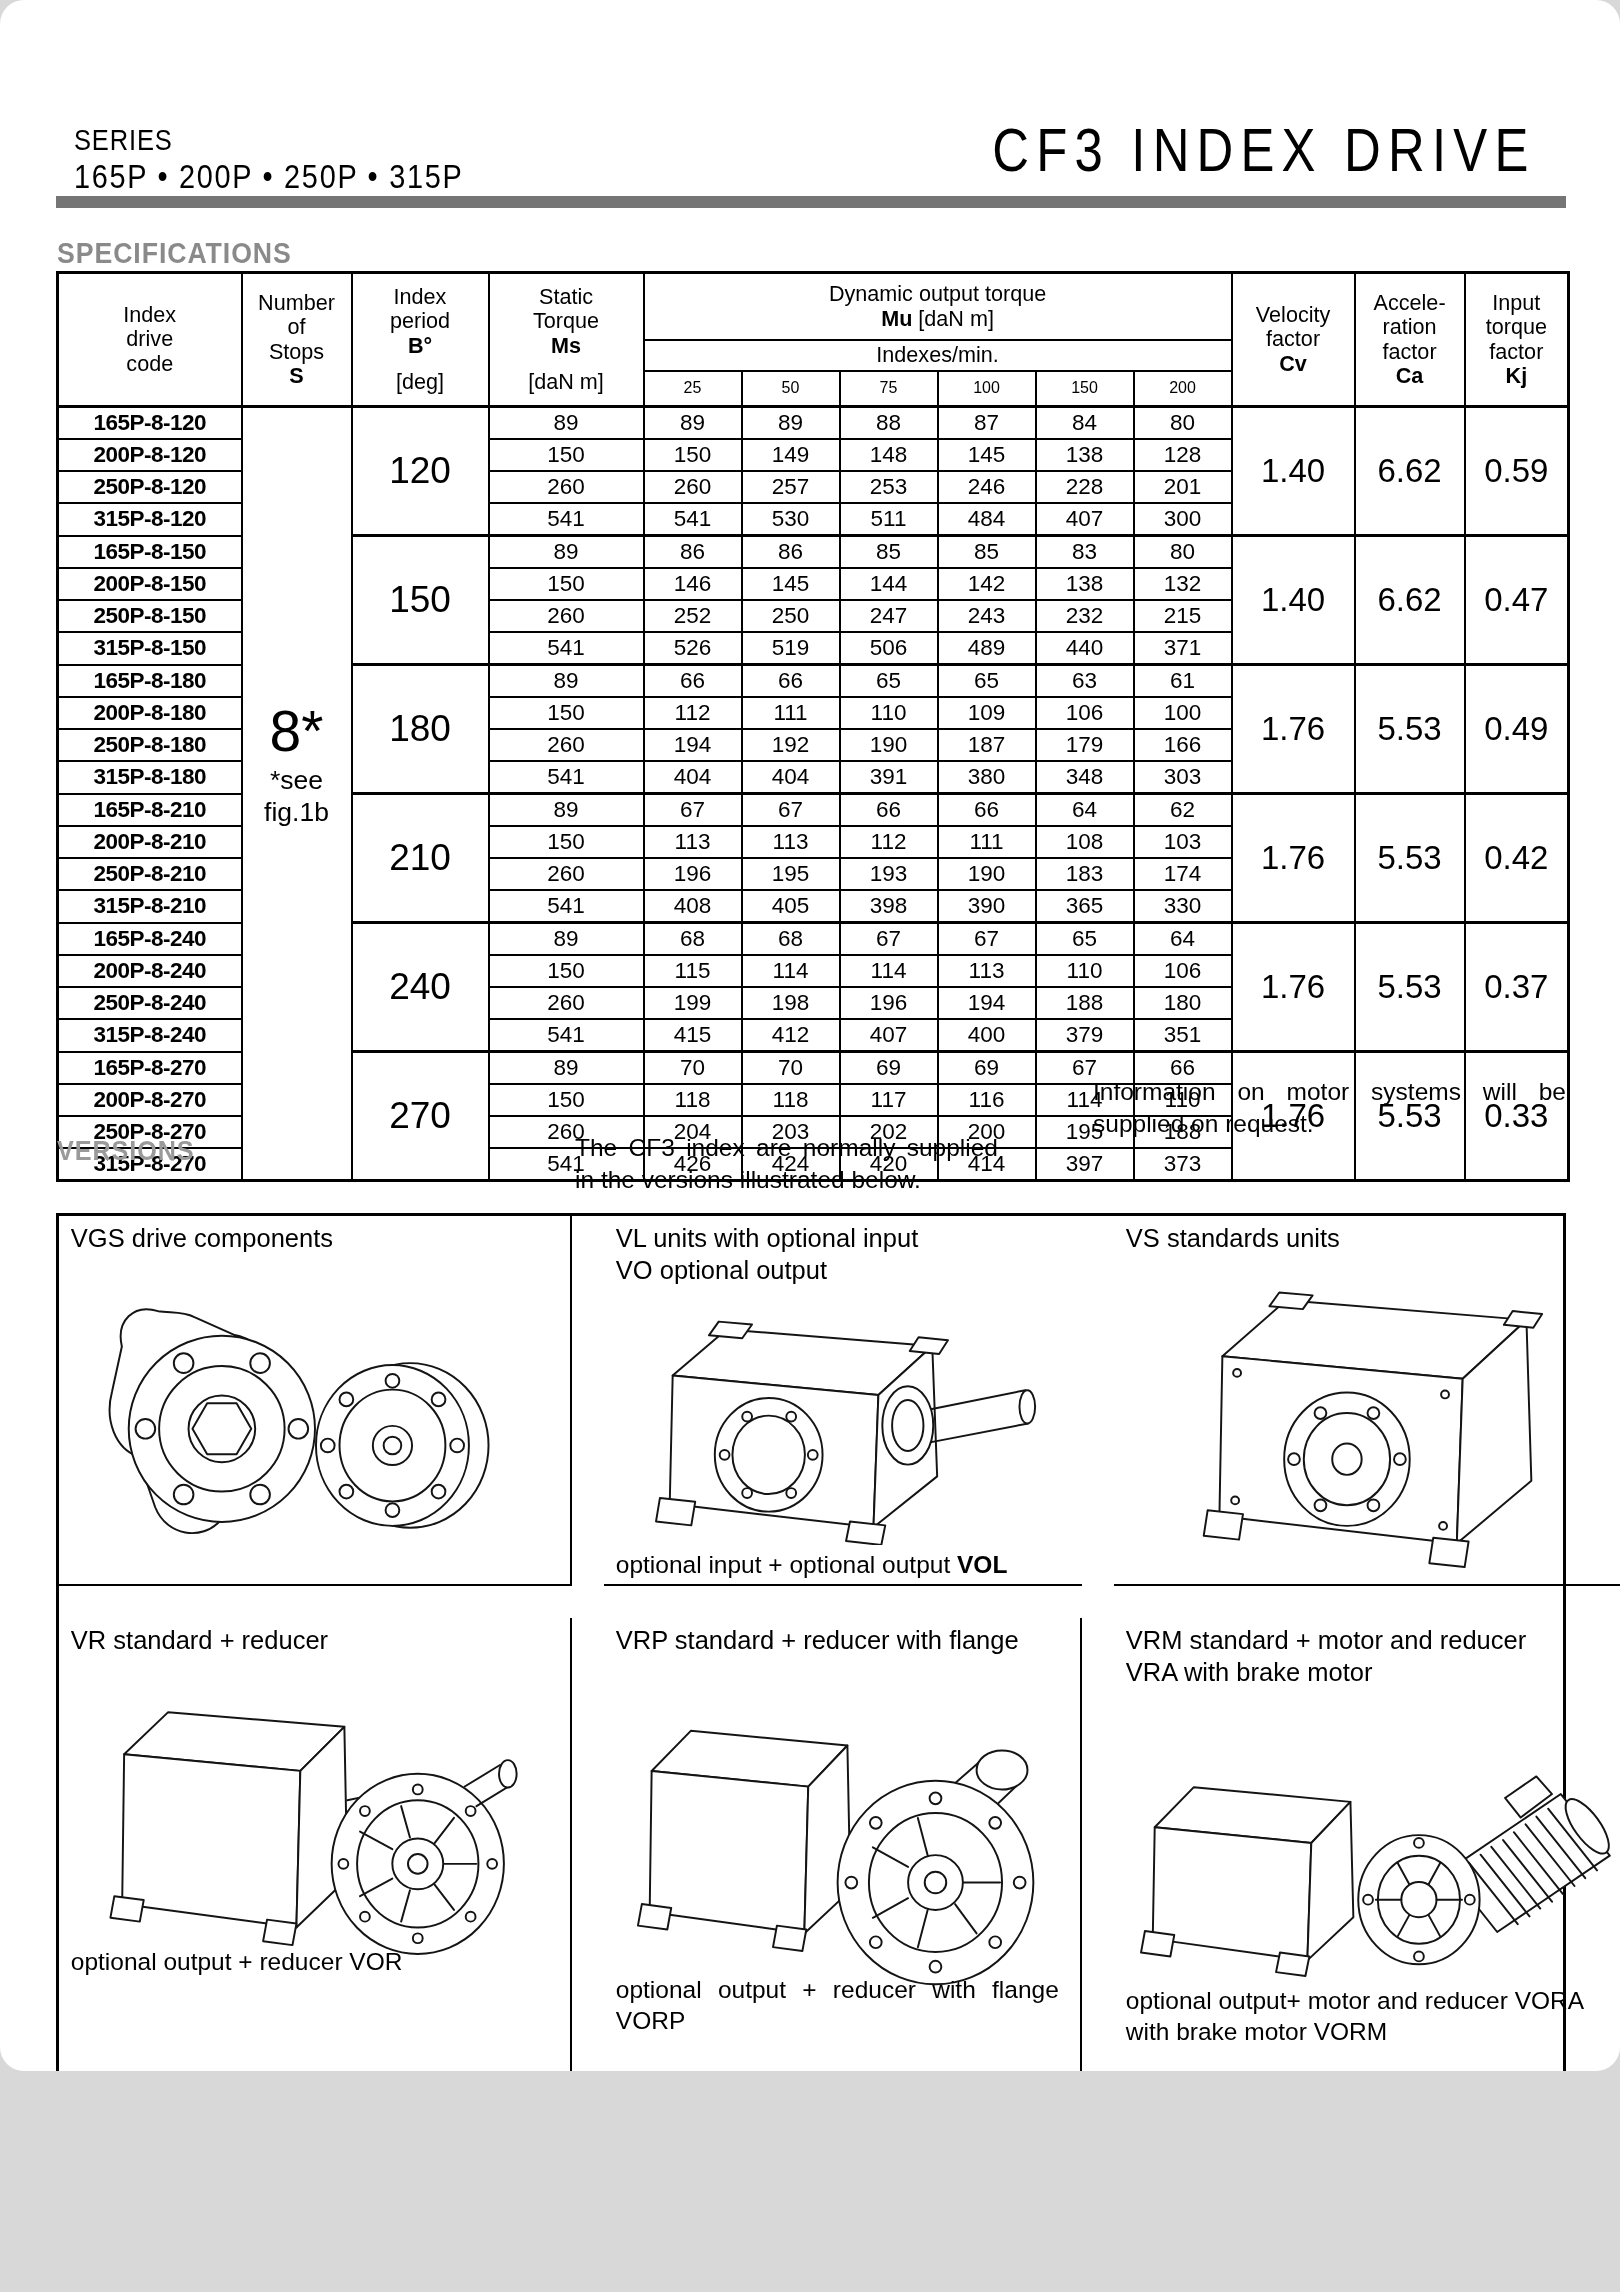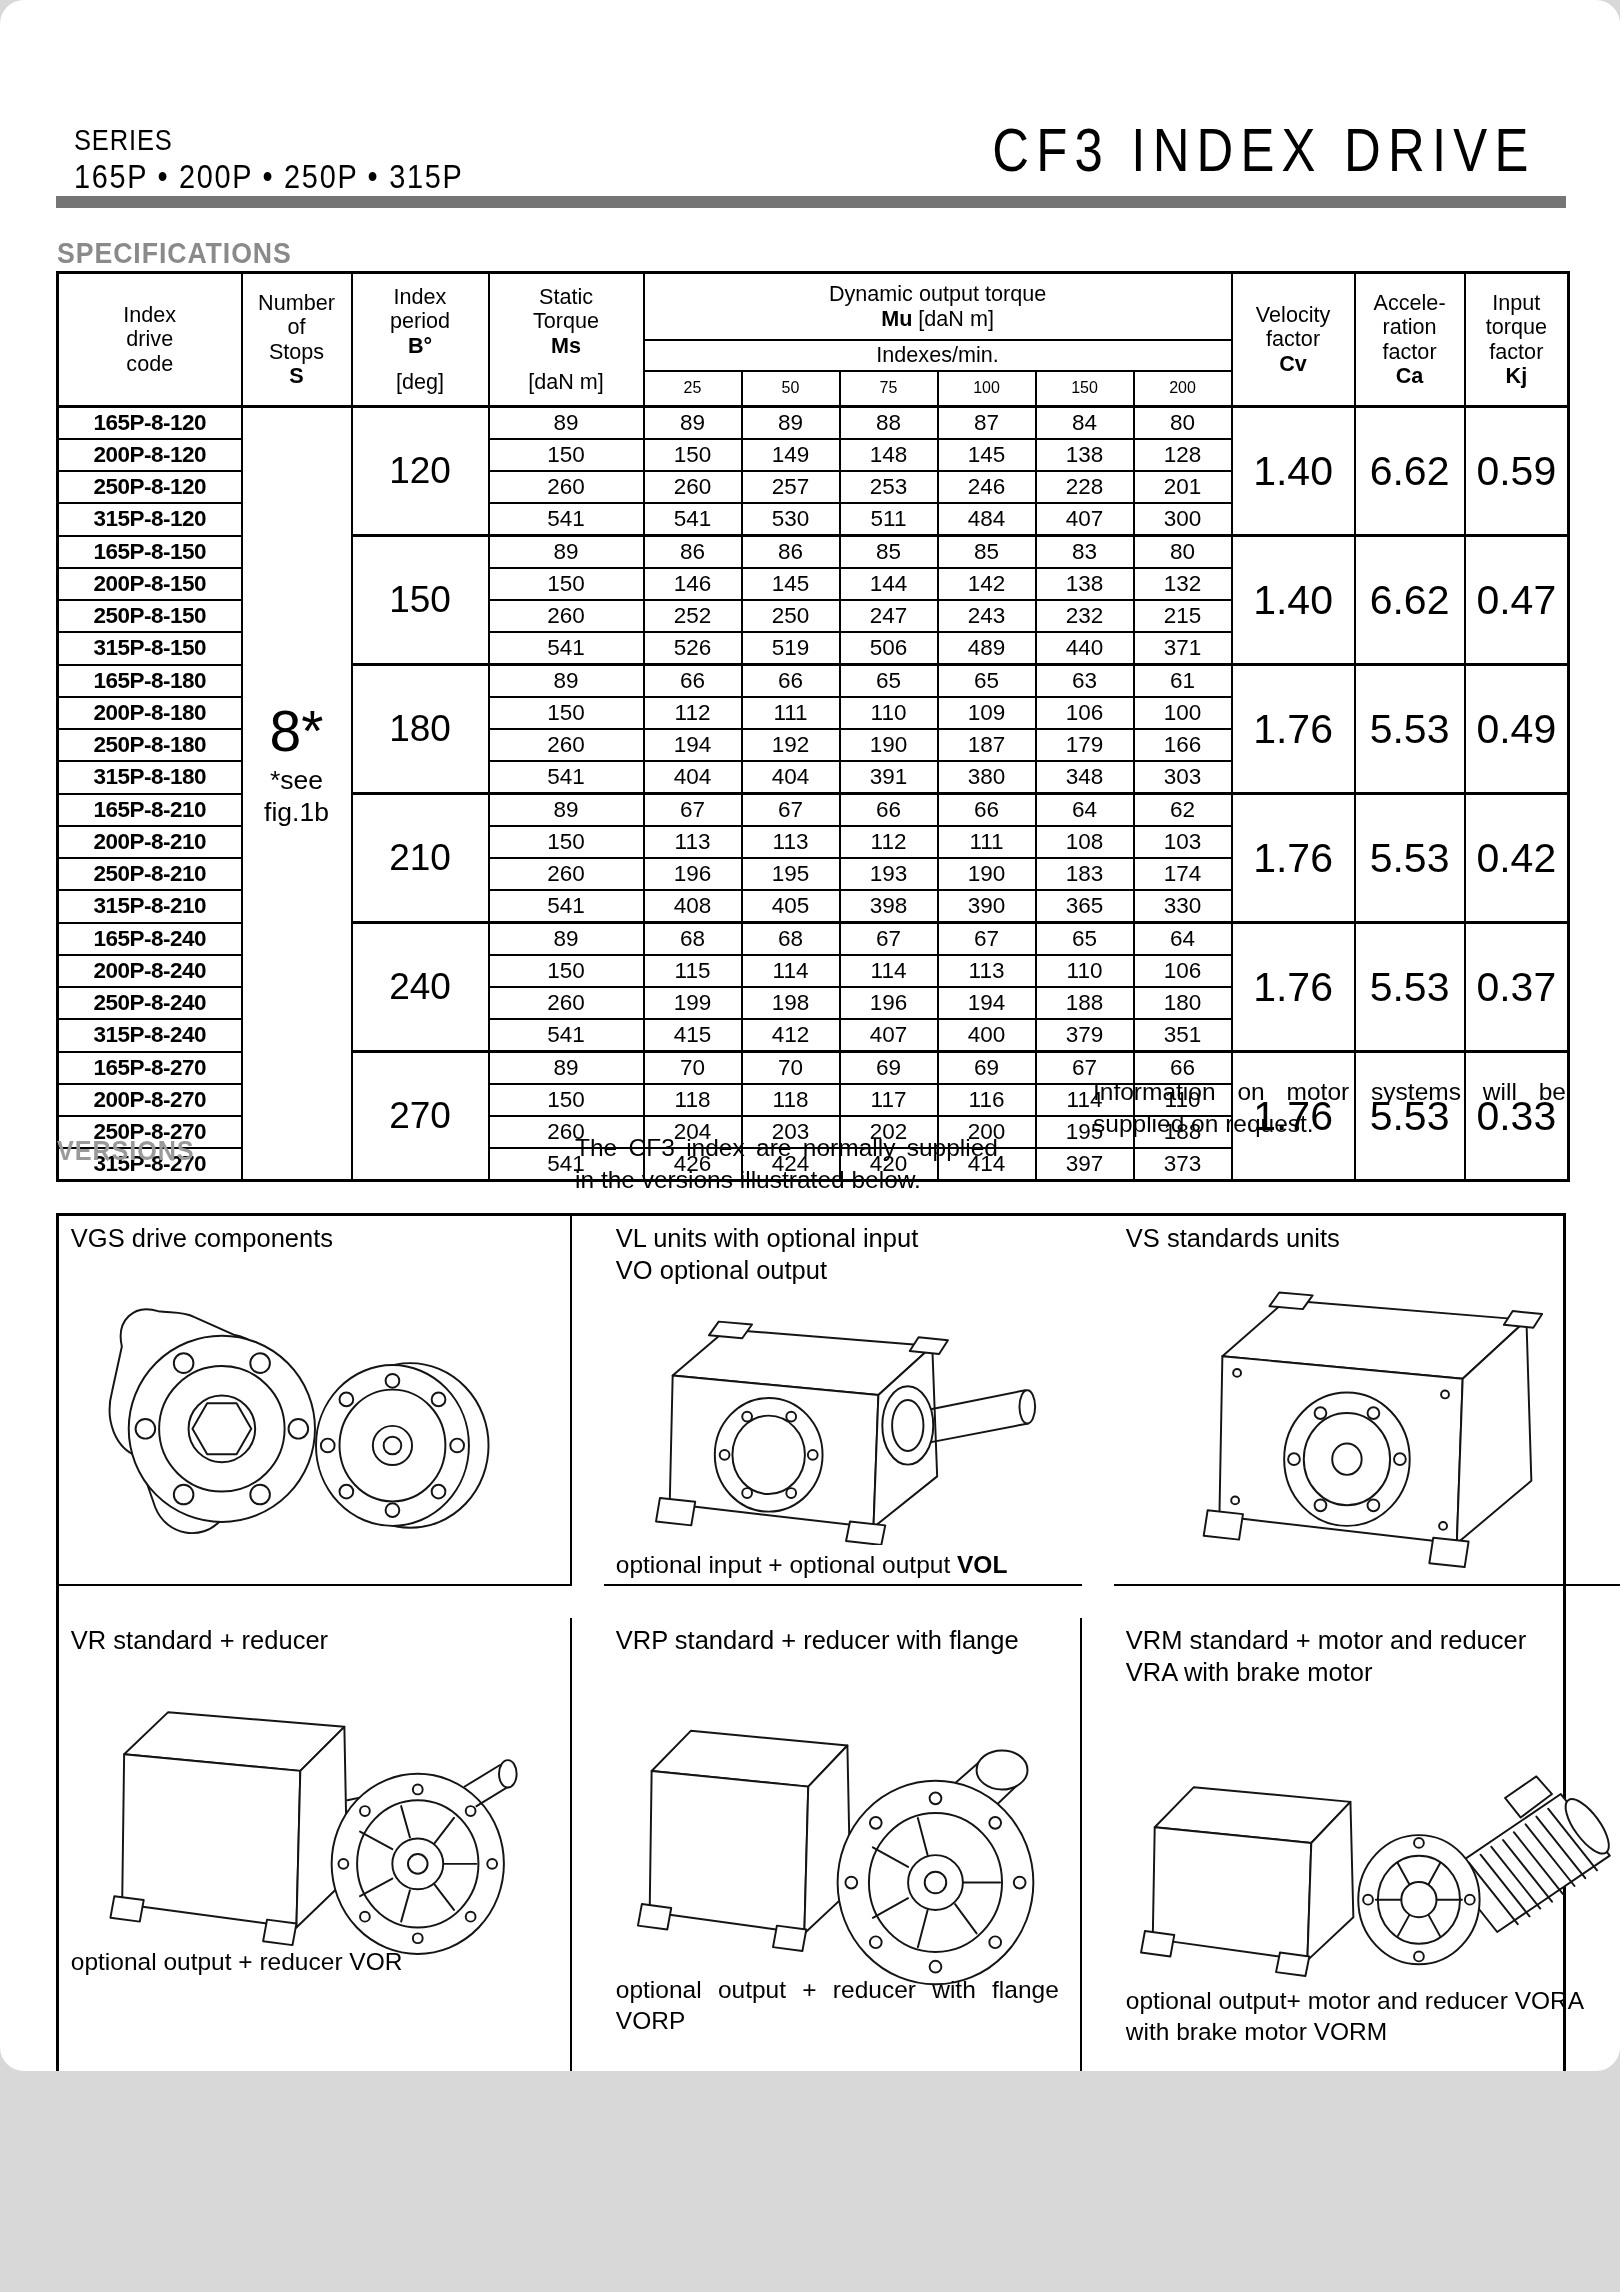--- a/index.html
+++ b/index.html
@@ -35,21 +35,21 @@
   .spec th.speed{height:33px;font-size:16px;}
   .hlabel{display:block;white-space:pre-line;}
   .hsym{display:block;font-weight:700;}
   .hunit{display:block;margin-top:12px;}
   .spec td{border-left:2px solid #000;border-right:2px solid #000;font-size:22.5px;height:30px;}
   .spec td.code-cell{border-top:2px solid #000;border-bottom:2px solid #000;font-weight:700;letter-spacing:-0.5px;text-align:center;}
   .spec td.ms-cell,.spec td.mu-cell{border-bottom:2px solid #000;}
   .spec tr.gstart td.period-cell,.spec tr.gstart td.ms-cell,
   .spec tr.gstart td.mu-cell,.spec tr.gstart td.factor-cell{border-top:3.9px solid #000;}
   .spec td.period-cell{font-size:37px;}
-  .spec td.factor-cell{font-size:41px;margin-top:21px;}
+  .spec td.factor-cell{font-size:33px;margin-top:21px;}
   .stops-wrap{display:flex;flex-direction:column;align-items:center;gap:2.9px;margin-top:-59px;}
   .stops-val{font-size:57px;line-height:61px;}
   .stops-note{font-size:26.5px;line-height:30px;text-align:right;}
 
   
   .versions-grid{position:absolute;left:56px;top:1213px;width:1510px;height:863px;box-sizing:border-box;
                  border:3.9px solid #000;display:grid;grid-template-columns:513px 478px 512px;
                  grid-template-rows:370px auto;gap:32px;}
   .vcell{position:relative;box-sizing:border-box;border-right:2.9px solid #000;border-bottom:2.9px solid #000;
          padding:5.9px 11.8px;}

